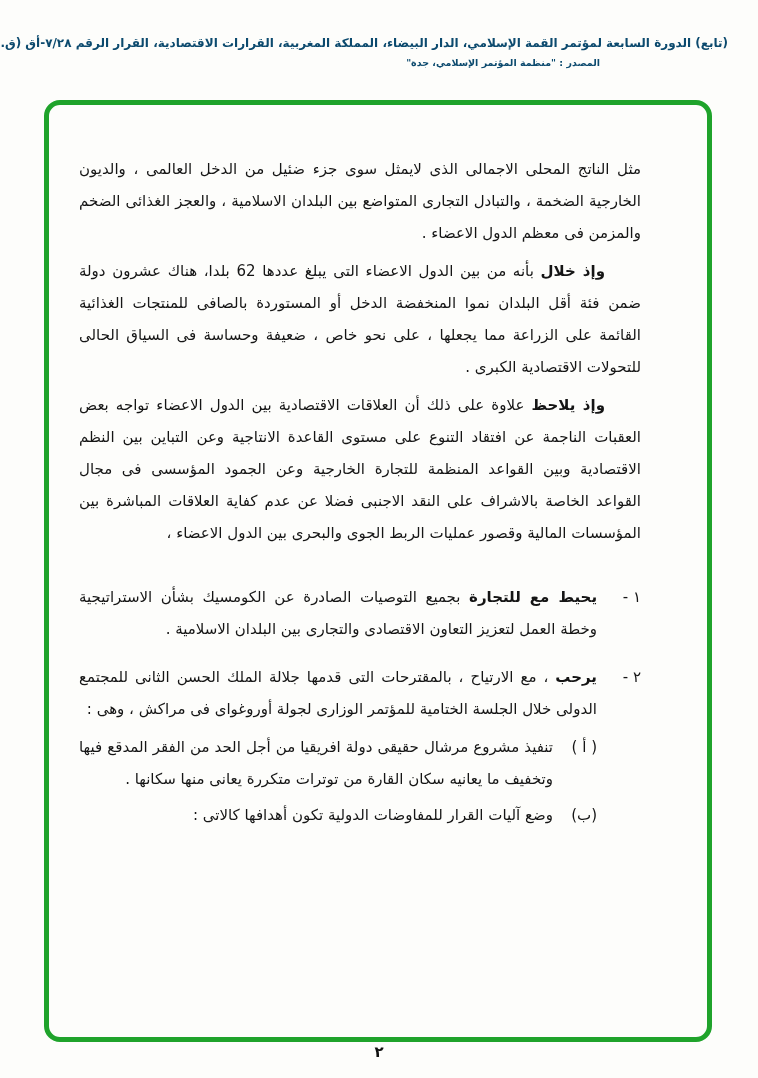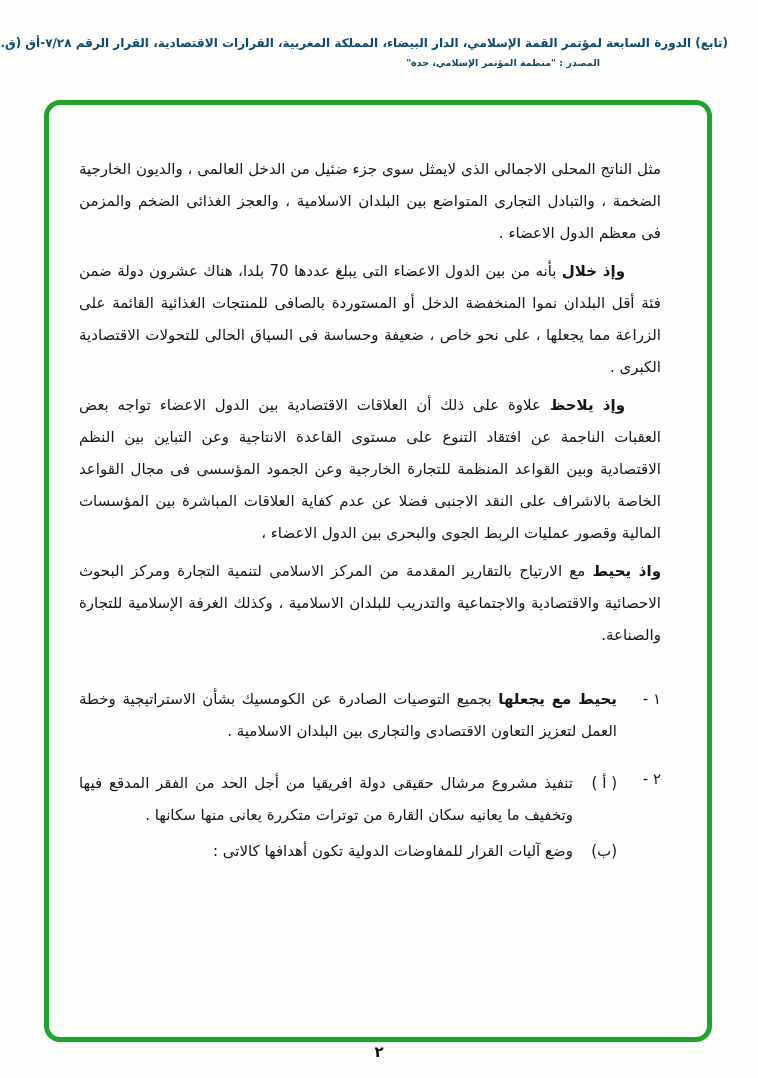--- a/index.html
+++ b/index.html
@@ -45,21 +45,21 @@
     border:5px solid #1fa32b;
     border-radius:16px;
   }
 
   
   .body {
     direction:rtl;
     text-align:justify;
     font-size:15px;
     line-height:32px;
-    padding:48px 46px 0 30px;
+    padding:48px 66px 0 30px;
   }
   .para { margin:0 0 6px 0; }
   .indent { text-indent:36px; }
   .para b { font-weight:bold; }
 
   .list { margin-top:32px; }
   .item { display:flex; margin-bottom:10px; }
   .num  { flex:0 0 44px; }
   .item-body { flex:1; }
 
@@ -83,38 +83,38 @@
   <header class="doc-header">
     <div class="header-title">(تابع) الدورة السابعة لمؤتمر القمة الإسلامي، الدار البيضاء، المملكة المغربية، القرارات الاقتصادية، القرار الرقم ٧/٢٨-أق (ق.أ)</div>
     <div class="header-source">المصدر : "منظمة المؤتمر الإسلامي، جدة"</div>
   </header>
 
   <div class="frame">
     <div class="body">
 
       <p class="para"><b></b><span>مثل الناتج المحلى الاجمالى الذى لايمثل سوى جزء ضئيل من الدخل العالمى ، والديون الخارجية الضخمة ، والتبادل التجارى المتواضع بين البلدان الاسلامية ، والعجز الغذائى الضخم والمزمن فى معظم الدول الاعضاء .</span></p>
 
-      <p class="para indent"><b>وإذ خلال</b><span> بأنه من بين الدول الاعضاء التى يبلغ عددها 70 بلدا، هناك عشرون دولة ضمن فئة أقل البلدان نموا المنخفضة الدخل أو المستوردة بالصافى للمنتجات الغذائية القائمة على الزراعة مما يجعلها ، على نحو خاص ، ضعيفة وحساسة فى السياق الحالى للتحولات الاقتصادية الكبرى .</span></p>
+      <p class="para indent"><b>وإذ خلال</b><span> بأنه من بين الدول الاعضاء التى يبلغ عددها 62 بلدا، هناك عشرون دولة ضمن فئة أقل البلدان نموا المنخفضة الدخل أو المستوردة بالصافى للمنتجات الغذائية القائمة على الزراعة مما يجعلها ، على نحو خاص ، ضعيفة وحساسة فى السياق الحالى للتحولات الاقتصادية الكبرى .</span></p>
 
       <p class="para indent"><b>وإذ يلاحظ</b><span> علاوة على ذلك أن العلاقات الاقتصادية بين الدول الاعضاء تواجه بعض العقبات الناجمة عن افتقاد التنوع على مستوى القاعدة الانتاجية وعن التباين بين النظم الاقتصادية وبين القواعد المنظمة للتجارة الخارجية وعن الجمود المؤسسى فى مجال القواعد الخاصة بالاشراف على النقد الاجنبى فضلا عن عدم كفاية العلاقات المباشرة بين المؤسسات المالية وقصور عمليات الربط الجوى والبحرى بين الدول الاعضاء ،</span></p>
 
-      <p class="para"><b>واذ يحيط</b><span> مع الارتياح بالتقارير المقدمة من المركز الاسلامى لتنمية التجارة ومركز البحوث الاحصائية والاقتصادية والاجتماعية والتدريب للبلدان الاسلامية ، وكذلك الغرفة الإسلامية للتجارة والصناعة.</span></p>
 
       <div class="list">
 
         <div class="item">
           <span class="num">١ -</span>
           <div class="item-body">
-            <p class="para"><b>يحيط مع يجعلها</b><span> بجميع التوصيات الصادرة عن الكومسيك بشأن الاستراتيجية وخطة العمل لتعزيز التعاون الاقتصادى والتجارى بين البلدان الاسلامية .</span></p>
+            <p class="para"><b>يحيط مع للتجارة</b><span> بجميع التوصيات الصادرة عن الكومسيك بشأن الاستراتيجية وخطة العمل لتعزيز التعاون الاقتصادى والتجارى بين البلدان الاسلامية .</span></p>
           </div>
         </div>
 
         <div class="item">
           <span class="num">٢ -</span>
           <div class="item-body">
+            <p class="para"><b>يرحب</b><span> ، مع الارتياح ، بالمقترحات التى قدمها جلالة الملك الحسن الثانى للمجتمع الدولى خلال الجلسة الختامية للمؤتمر الوزارى لجولة أوروغواى فى مراكش ، وهى :</span></p>
 
             <div class="sub">
               <span class="marker">( أ )</span>
               <p class="para sub-text">تنفيذ مشروع مرشال حقيقى دولة افريقيا من أجل الحد من الفقر المدقع فيها وتخفيف ما يعانيه سكان القارة من توترات متكررة يعانى منها سكانها .</p>
             </div>
 
             <div class="sub">
               <span class="marker">(ب)</span>
               <p class="para sub-text">وضع آليات القرار للمفاوضات الدولية تكون أهدافها كالاتى :</p>
             </div>

